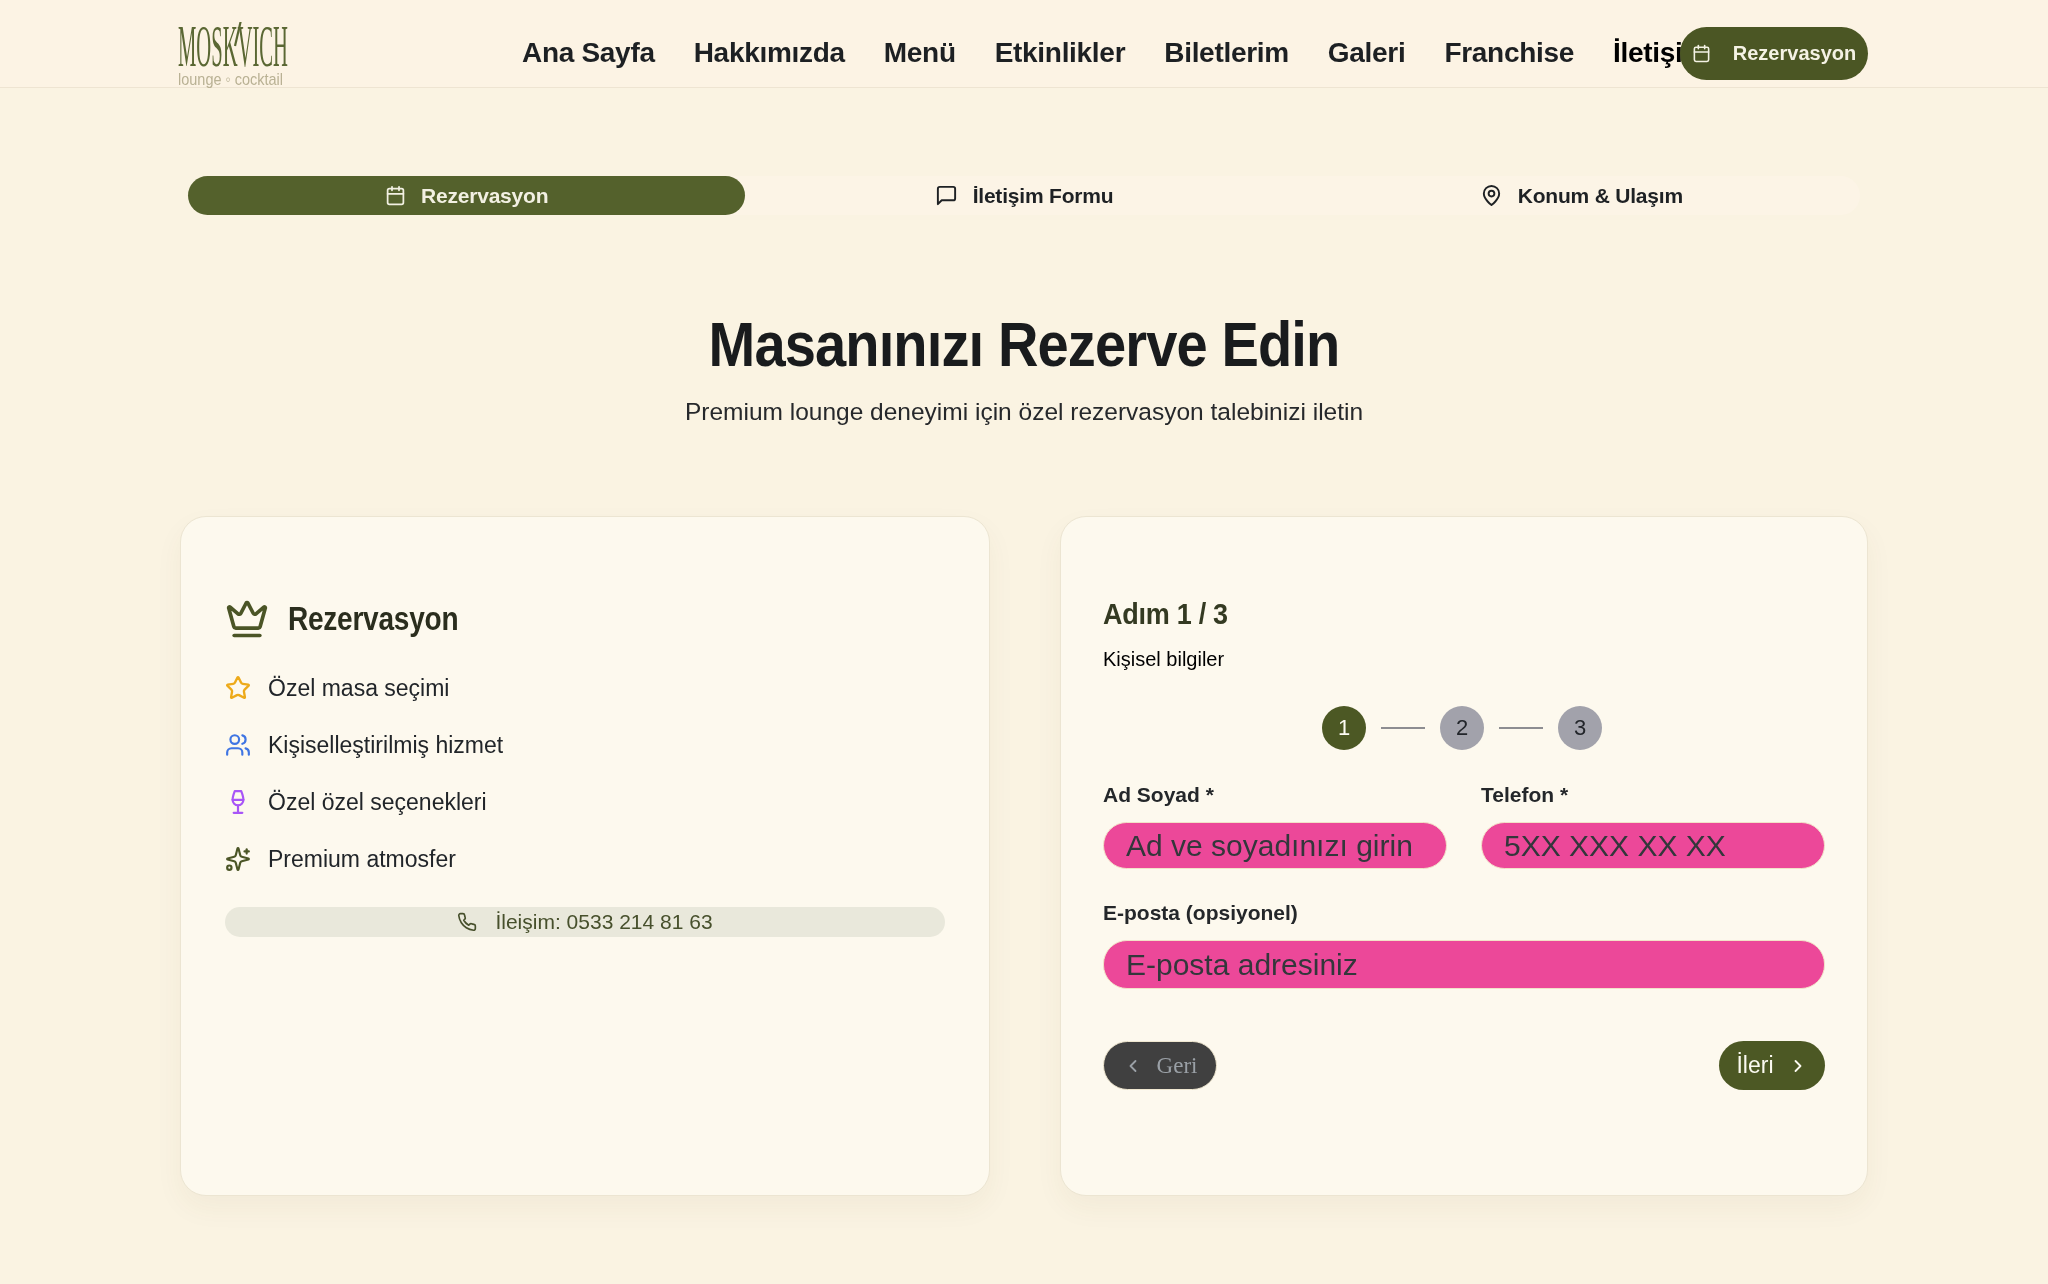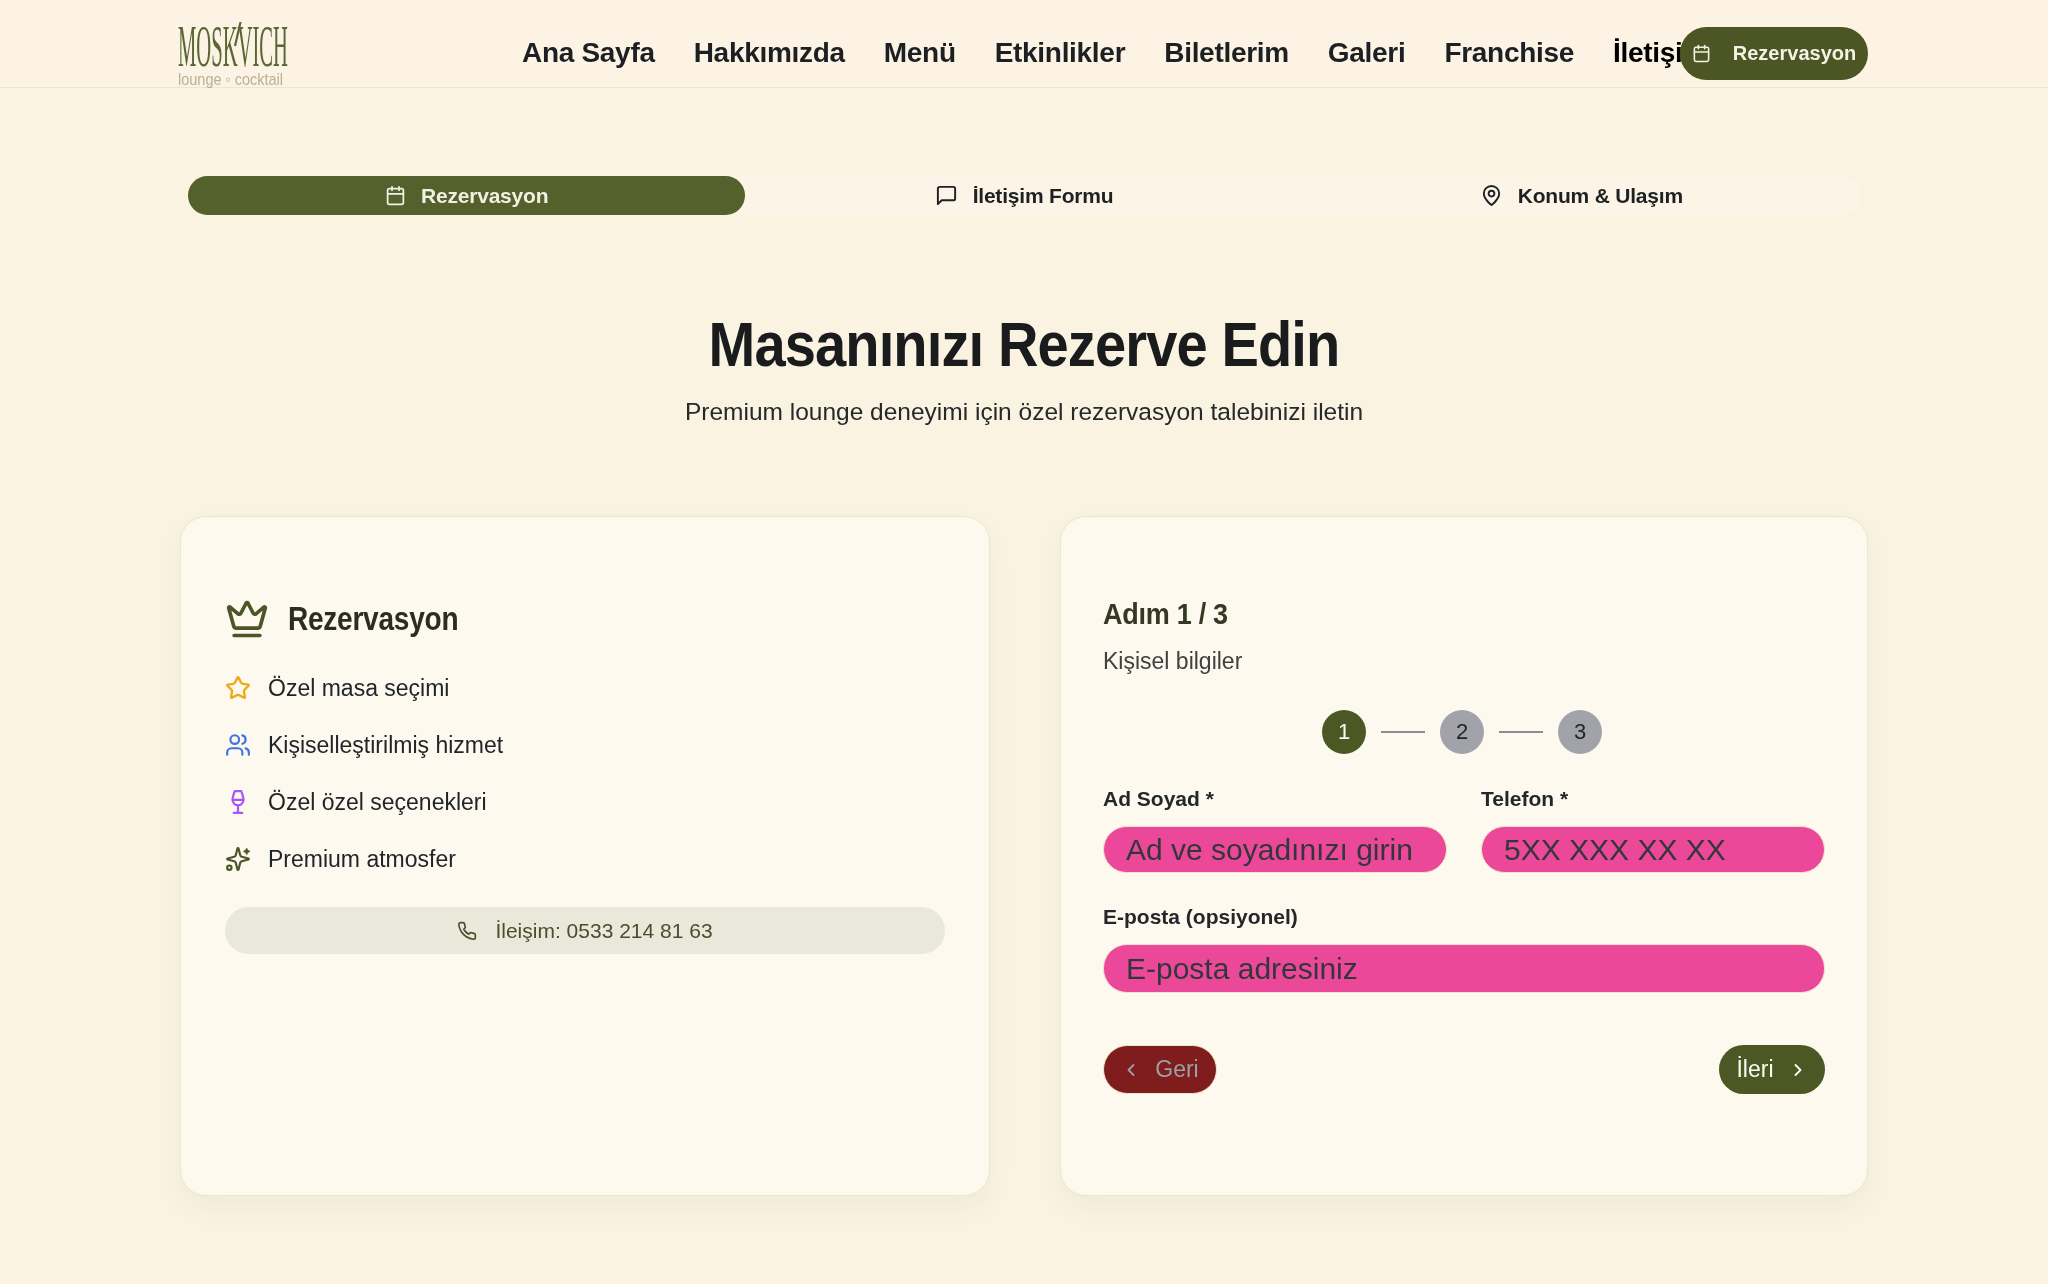--- a/index.html
+++ b/index.html
@@ -75,28 +75,28 @@
   }
   .card.left  { width:810px; padding:80px 44px 0 44px; }
   .card.right { width:808px; padding:80px 42px 0 42px; }
   
   .card-title-row { display:flex; align-items:center; gap:19px; }
   .card-title-row h2 { font-size:33px; font-weight:700; color:#2b2e1e; letter-spacing:-0.3px; transform:scaleX(0.85); transform-origin:left center; }
   .features { margin-top:34px; list-style:none; }
   .features li { display:flex; align-items:center; gap:17px; height:26px; margin-bottom:31px; }
   .features li span { font-size:23px; color:#212529; }
   .phone-pill {
-    margin-top:35px; height:47px; border-radius:999px;
+    margin-top:35px; height:30px; border-radius:999px;
     background:#e9e8db;
     display:flex; align-items:center; justify-content:center; gap:18px;
     font-size:21px; font-weight:500; color:#47502c;
   }
   
   .step-title { font-size:30px; font-weight:700; color:#343a22; letter-spacing:-0.3px; transform:scaleX(0.9); transform-origin:left center; width:max-content; }
-  .step-sub { margin-top:17px; font-size:23px; color:#404040; }
+  .step-sub { margin-top:17px; font-size:20px; color:#000000; }
   .steps {
     margin-top:35px;
     display:flex; align-items:center; justify-content:center;
     position:relative; left:-2px;
   }
   .step-c {
     width:44px; height:44px; border-radius:50%;
     display:flex; align-items:center; justify-content:center;
     font-size:22px; font-weight:500;
   }
@@ -109,23 +109,23 @@
     height:47px; border-radius:24px;
     background:#ec4899; border:1px solid #f2e2c8;
     display:flex; align-items:center; padding-left:22px;
     font-size:30px; color:#33373b;
   }
   .email-block { margin-top:32px; }
   .email-block .f-input { height:49px; }
   .btn-row { margin-top:52px; display:flex; justify-content:space-between; align-items:center; }
   .btn-geri {
     width:114px; height:49px; border-radius:999px;
-    background:#7f1d1d; border:1px solid #f0e8d1;
+    background:#404040; border:1px solid #f0e8d1;
     display:flex; align-items:center; justify-content:center; gap:14px;
-    font-size:23px; color:#9aa0a6;
+    font-size:23px; color:#9aa0a6;font-family:Liberation Serif, serif;
   }
   .btn-ileri {
     width:106px; height:49px; border-radius:999px;
     background:#4c5824; color:#fbfaf1;
     display:flex; align-items:center; justify-content:center; gap:14px;
     font-size:23px; font-weight:500;
   }
   svg { flex-shrink:0; }
 </style>
 </head>

